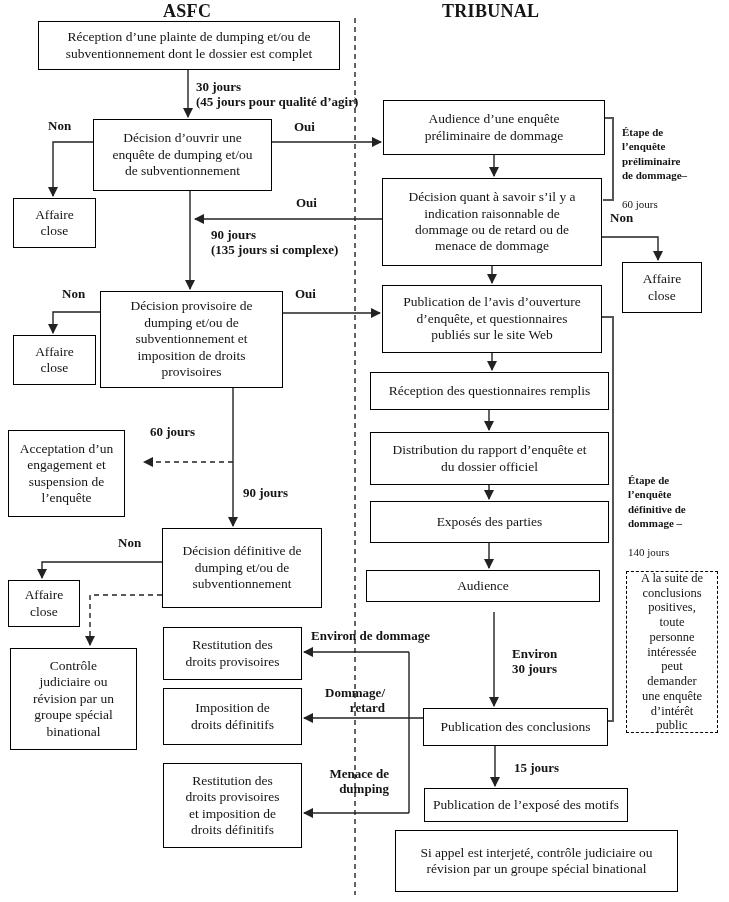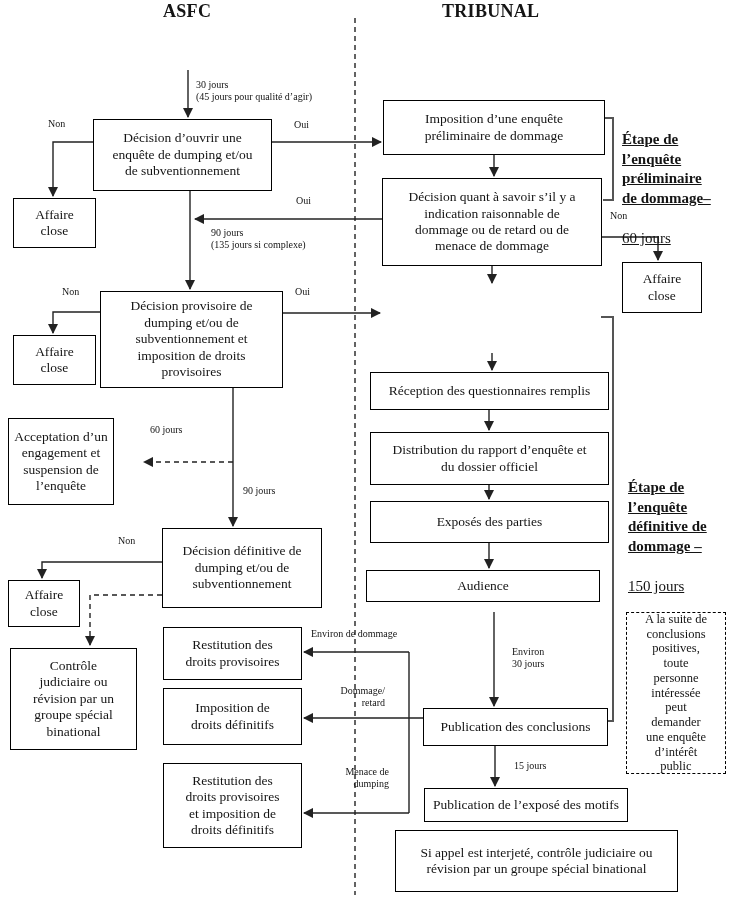--- a/index.html
+++ b/index.html
@@ -14,25 +14,25 @@
     display:flex;align-items:center;justify-content:center;
     text-align:center;white-space:pre-line;
     font-size:13.5px;line-height:1.22;box-sizing:border-box;
   }
   .box.dashed{border:1.5px dashed #000;font-size:12.5px;line-height:1.18;}
   .hdr{
     position:absolute;font-weight:bold;font-size:18px;letter-spacing:.3px;
     white-space:nowrap;
   }
   .lbl{
-    position:absolute;font-size:10px;line-height:1.18;white-space:pre-line;
+    position:absolute;font-size:13px;line-height:1.18;white-space:pre-line;font-weight:bold;
   }
   .lbl.ctr{text-align:right;}
   .sidenote{
-    position:absolute;font-size:15px;line-height:1.32;white-space:pre-line;text-decoration:underline;
+    position:absolute;font-size:11px;line-height:1.32;white-space:pre-line;
   }
   .sidenote .b{font-weight:bold;display:block;white-space:pre-line;}
   .sidenote .d{display:block;white-space:pre-line;}
 </style>
 </head>
 <body>
 
 <div id="stage">
 
   <svg id="flow-lines" viewBox="0 0 729 902" xmlns="http://www.w3.org/2000/svg">
@@ -75,33 +75,35 @@
 
     <g stroke="#555" stroke-width="2" fill="none">
       <path d="M603,118 L613,118 L613,200 L603,200"></path>
       <path d="M601,317 L613,317 L613,721 L601,721"></path>
     </g>
   </svg>
 
   <div class="hdr" style="left:163px;top:1px">ASFC</div>
   <div class="hdr" style="left:442px;top:1px">TRIBUNAL</div>
 
+  <div class="box" style="left:38px;top:21px;width:302px;height:49px">Réception d’une plainte de dumping et/ou de
+subventionnement dont le dossier est complet</div>
   <div class="box" style="left:93px;top:119px;width:179px;height:72px">Décision d’ouvrir une
 enquête de dumping et/ou
 de subventionnement</div>
   <div class="box" style="left:13px;top:198px;width:83px;height:50px">Affaire
 close</div>
   <div class="box" style="left:100px;top:291px;width:183px;height:97px">Décision provisoire de
 dumping et/ou de
 subventionnement et
 imposition de droits
 provisoires</div>
   <div class="box" style="left:13px;top:335px;width:83px;height:50px">Affaire
 close</div>
-  <div class="box" style="left:8px;top:418px;width:106px;height:87px">Acceptation d’un
+  <div class="box" style="left:8px;top:430px;width:117px;height:87px">Acceptation d’un
 engagement et
 suspension de
 l’enquête</div>
   <div class="box" style="left:162px;top:528px;width:160px;height:80px">Décision définitive de
 dumping et/ou de
 subventionnement</div>
   <div class="box" style="left:8px;top:580px;width:72px;height:47px">Affaire
 close</div>
   <div class="box" style="left:10px;top:648px;width:127px;height:102px">Contrôle
 judiciaire ou
@@ -110,38 +112,41 @@
 binational</div>
   <div class="box" style="left:163px;top:627px;width:139px;height:53px">Restitution des
 droits provisoires</div>
   <div class="box" style="left:163px;top:688px;width:139px;height:57px">Imposition de
 droits définitifs</div>
   <div class="box" style="left:163px;top:763px;width:139px;height:85px">Restitution des
 droits provisoires
 et imposition de
 droits définitifs</div>
 
-  <div class="box" style="left:383px;top:100px;width:222px;height:55px">Imposition d’une enquête
+  <div class="box" style="left:383px;top:100px;width:222px;height:55px">Audience d’une enquête
 préliminaire de dommage</div>
   <div class="box" style="left:382px;top:178px;width:220px;height:88px">Décision quant à savoir s’il y a
 indication raisonnable de
 dommage ou de retard ou de
 menace de dommage</div>
   <div class="box" style="left:622px;top:262px;width:80px;height:51px">Affaire
 close</div>
+  <div class="box" style="left:382px;top:285px;width:220px;height:68px">Publication de l’avis d’ouverture
+d’enquête, et questionnaires
+publiés sur le site Web</div>
   <div class="box" style="left:370px;top:372px;width:239px;height:38px">Réception des questionnaires remplis</div>
   <div class="box" style="left:370px;top:432px;width:239px;height:53px">Distribution du rapport d’enquête et
 du dossier officiel</div>
   <div class="box" style="left:370px;top:501px;width:239px;height:42px">Exposés des parties</div>
   <div class="box" style="left:366px;top:570px;width:234px;height:32px">Audience</div>
   <div class="box" style="left:423px;top:708px;width:185px;height:38px">Publication des conclusions</div>
   <div class="box" style="left:424px;top:788px;width:204px;height:34px">Publication de l’exposé des motifs</div>
   <div class="box" style="left:395px;top:830px;width:283px;height:62px">Si appel est interjeté, contrôle judiciaire ou
 révision par un groupe spécial binational</div>
-  <div class="box dashed" style="left:626px;top:612px;width:100px;height:162px">A la suite de
+  <div class="box dashed" style="left:626px;top:571px;width:92px;height:162px">A la suite de
 conclusions
 positives,
 toute
 personne
 intéressée
 peut
 demander
 une enquête
 d’intérêt
 public</div>
@@ -151,21 +156,21 @@
 l’enquête
 préliminaire
 de dommage–</span>
     <span class="d">60 jours</span>
   </div>
   <div class="sidenote" style="left:628px;top:458px;width:98px">
     <span class="b">Étape de
 l’enquête
 définitive de
 dommage –</span>
-    <span class="d">150 jours</span>
+    <span class="d">140 jours</span>
   </div>
 
   <div class="lbl" style="left:196px;top:79px">30 jours
 (45 jours pour qualité d’agir)</div>
   <div class="lbl" style="left:48px;top:118px">Non</div>
   <div class="lbl" style="left:294px;top:119px">Oui</div>
   <div class="lbl" style="left:296px;top:195px">Oui</div>
   <div class="lbl" style="left:211px;top:227px">90 jours
 (135 jours si complexe)</div>
   <div class="lbl" style="left:62px;top:286px">Non</div>

